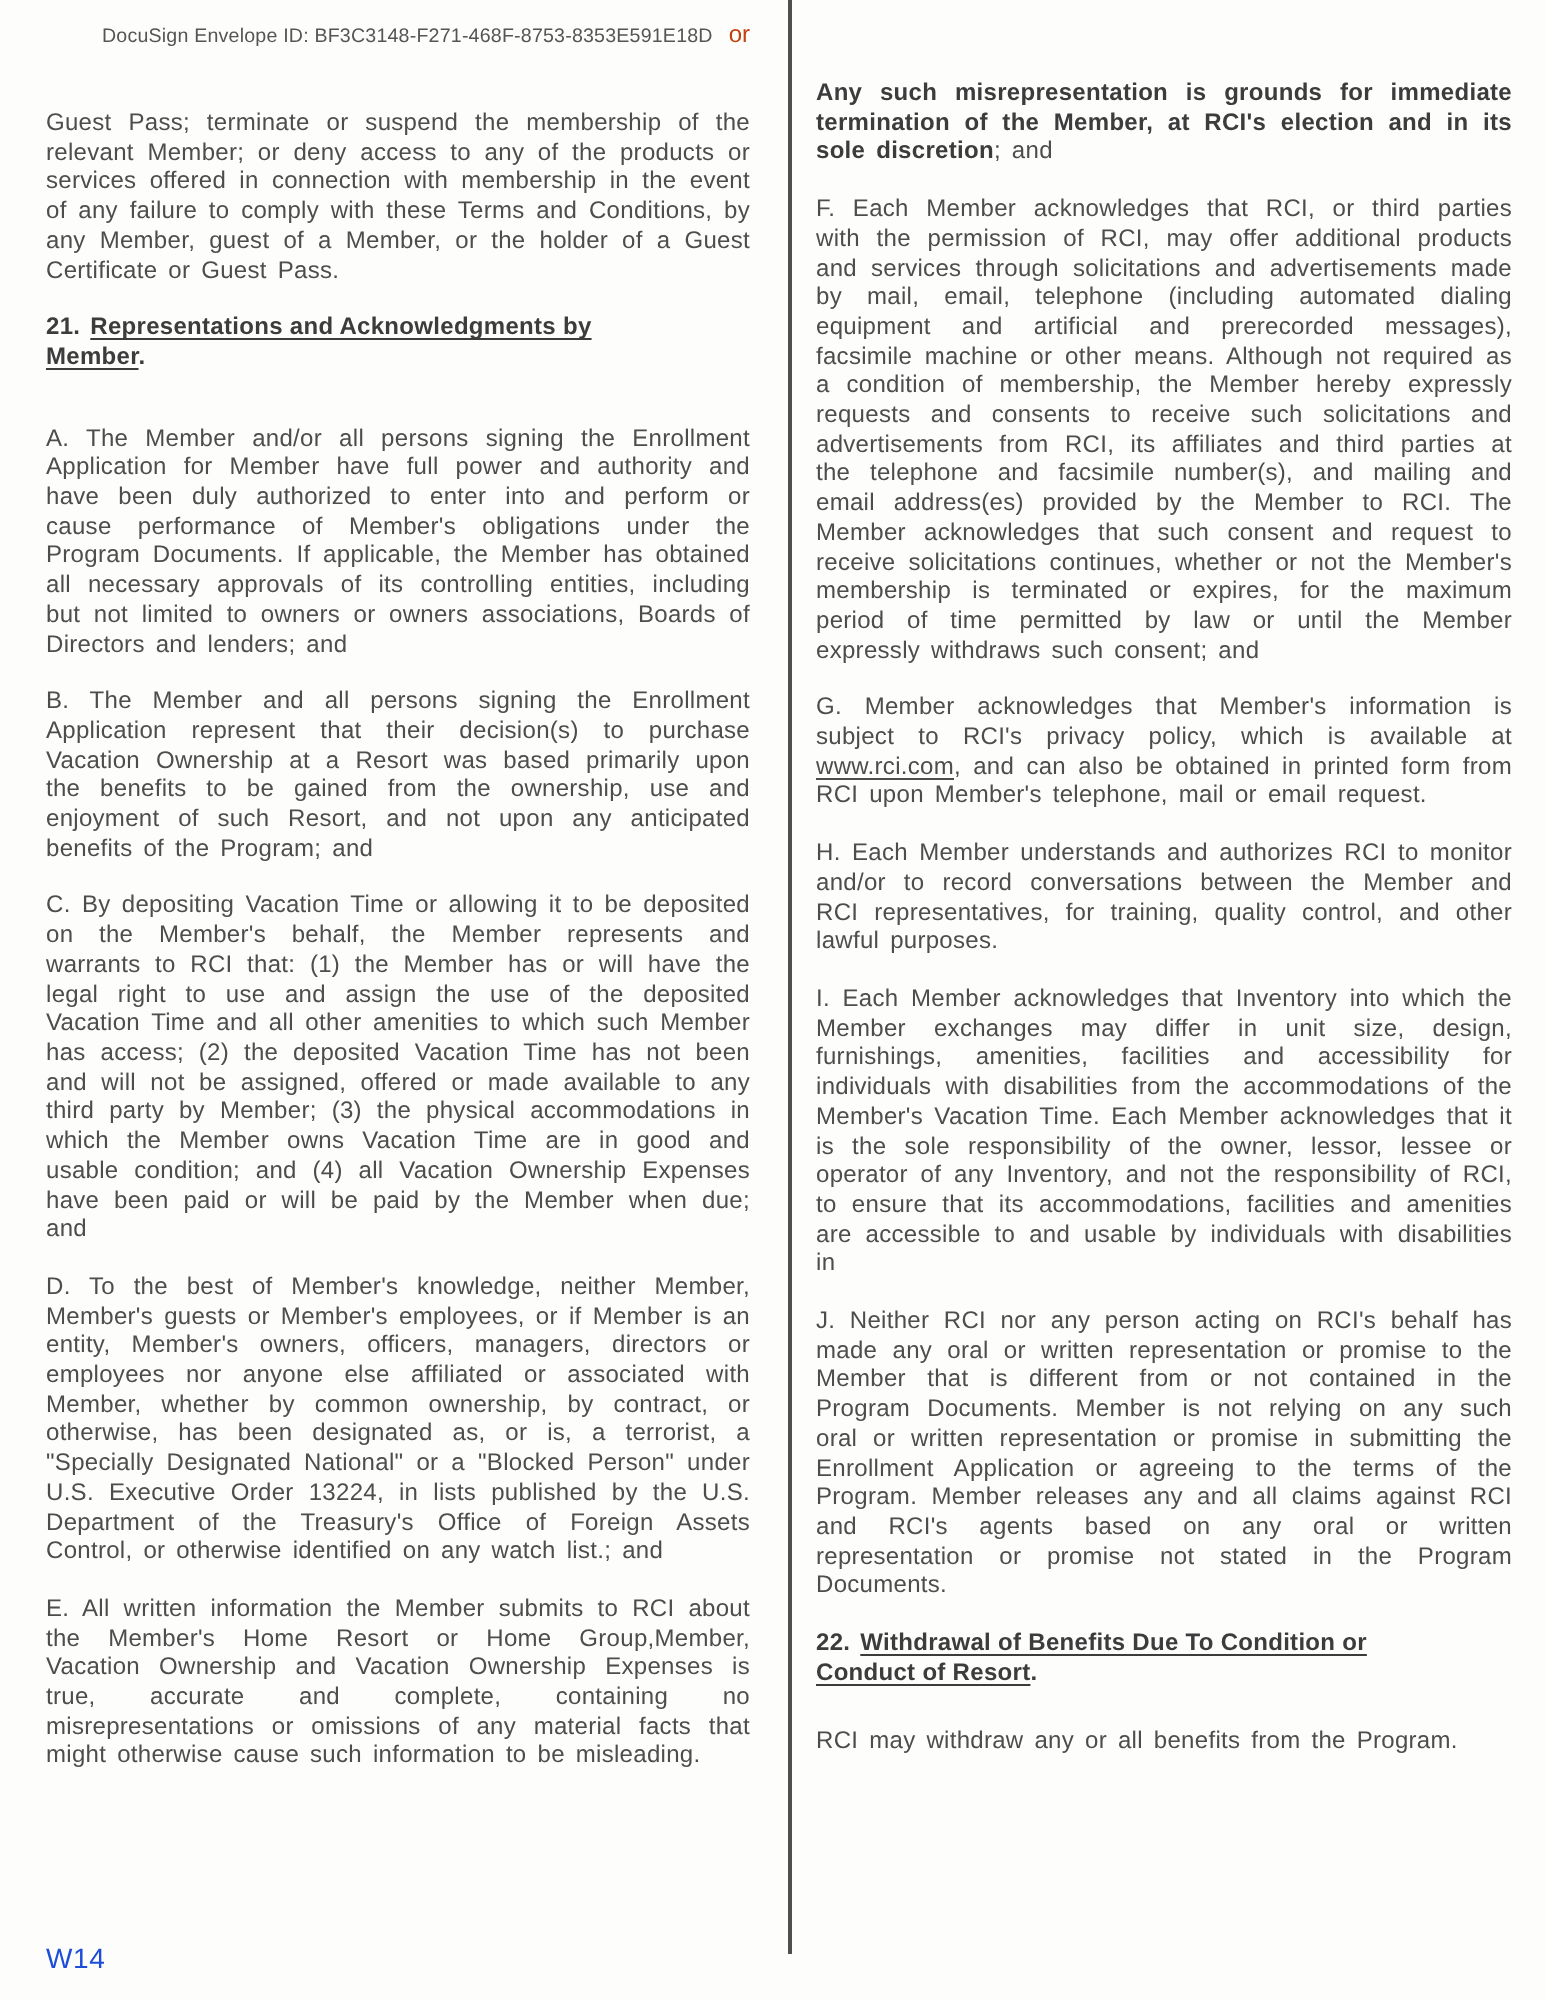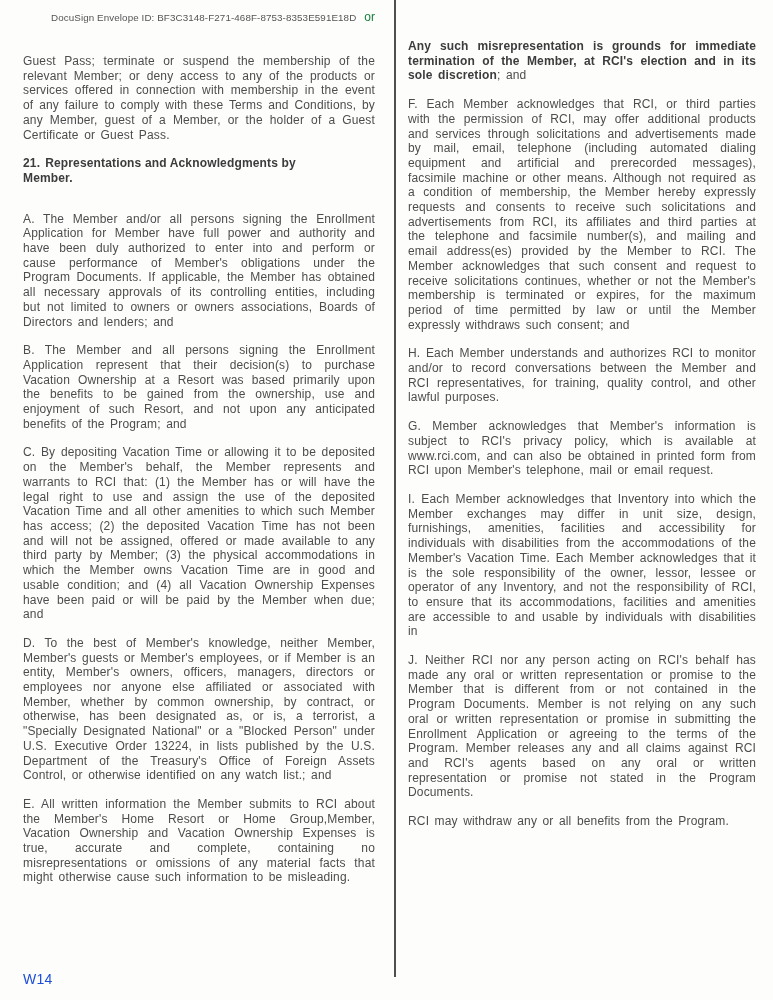--- a/index.html
+++ b/index.html
@@ -8,35 +8,36 @@
     background:#fdfdfc;
     font-family:"Liberation Sans","DejaVu Sans",sans-serif;
     color:#4d4d4d;
   }
   .page{position:absolute;inset:0;}
   .stamp-row{
     position:absolute;left:23px;top:10px;width:352px;
     display:flex;justify-content:space-between;align-items:baseline;
   }
   .stamp{font-size:9.8px;color:#555;letter-spacing:.1px;white-space:nowrap;padding-left:28px;}
-  .contword{font-size:12px;color:#15803d;}
+  .contword{font-size:12px;color:#c2410c;}
   .col{position:absolute;font-size:12px;line-height:14.7px;margin-top:25px;}
   .col-left{left:23px;top:29px;width:352px;}
   .col-right{left:408px;top:14px;width:348px;}
   .para{
     margin:0 0 14px 0;text-align:justify;
     letter-spacing:.15px;word-spacing:2px;color:#4d4d4d;
   }
   .para b,.bold-para{color:#3c3c3c;}
   .heading{
     margin:8px 0 26px 0;font-weight:bold;color:#3c3c3c;
     letter-spacing:.15px;
   }
   .heading .hnum{margin-right:5px;}
   .u{
+    text-decoration:underline;
     text-decoration-skip-ink:none;
     text-underline-offset:2px;
   }
   .divider{
     position:absolute;left:394px;top:0;width:2px;height:977px;
     background:#4f4f4f;
   }
   .footer{
     position:absolute;left:23px;top:971px;
     font-size:14px;color:#1d4ed8;letter-spacing:.3px;
@@ -67,24 +68,28 @@
     <p class="para">E. All written information the Member submits to RCI about the Member's Home Resort or Home Group,Member, Vacation Ownership and Vacation Ownership Expenses is true, accurate and complete, containing no misrepresentations or omissions of any material facts that might otherwise cause such information to be misleading.</p>
   </div>
 
   <div class="divider"></div>
 
   <div class="col col-right">
     <p class="para"><b>Any such misrepresentation is grounds for immediate termination of the Member, at RCI's election and in its sole discretion</b><span>; and</span></p>
 
     <p class="para">F. Each Member acknowledges that RCI, or third parties with the permission of RCI, may offer additional products and services through solicitations and advertisements made by mail, email, telephone (including automated dialing equipment and artificial and prerecorded messages), facsimile machine or other means. Although not required as a condition of membership, the Member hereby expressly requests and consents to receive such solicitations and advertisements from RCI, its affiliates and third parties at the telephone and facsimile number(s), and mailing and email address(es) provided by the Member to RCI. The Member acknowledges that such consent and request to receive solicitations continues, whether or not the Member's membership is terminated or expires, for the maximum period of time permitted by law or until the Member expressly withdraws such consent; and</p>
 
+    <p class="para"><span>G. Member acknowledges that Member's information is subject to RCI's privacy policy, which is available at </span><span class="u">www.rci.com</span><span>, and can also be obtained in printed form from RCI upon Member's telephone, mail or email request.</span></p>
+
     <p class="para">H. Each Member understands and authorizes RCI to monitor and/or to record conversations between the Member and RCI representatives, for training, quality control, and other lawful purposes.</p>
-
-    <p class="para"><span>G. Member acknowledges that Member's information is subject to RCI's privacy policy, which is available at </span><span class="u">www.rci.com</span><span>, and can also be obtained in printed form from RCI upon Member's telephone, mail or email request.</span></p>
     <p class="para">I. Each Member acknowledges that Inventory into which the Member exchanges may differ in unit size, design, furnishings, amenities, facilities and accessibility for individuals with disabilities from the accommodations of the Member's Vacation Time. Each Member acknowledges that it is the sole responsibility of the owner, lessor, lessee or operator of any Inventory, and not the responsibility of RCI, to ensure that its accommodations, facilities and amenities are accessible to and usable by individuals with disabilities in</p>
     <p class="para">J. Neither RCI nor any person acting on RCI's behalf has made any oral or written representation or promise to the Member that is different from or not contained in the Program Documents. Member is not relying on any such oral or written representation or promise in submitting the Enrollment Application or agreeing to the terms of the Program. Member releases any and all claims against RCI and RCI's agents based on any oral or written representation or promise not stated in the Program Documents.</p>
 
+    <div class="heading" style="margin-bottom:20px;">
+      <span class="hnum">22.</span><span class="u">Withdrawal of Benefits Due To Condition or</span><br>
+      <span class="u">Conduct of Resort</span><span>.</span>
+    </div>
 
     <p class="para">RCI may withdraw any or all benefits from the Program.</p>
   </div>
 
   <div class="footer">W14</div>
 </div>
 
 </body></html>

